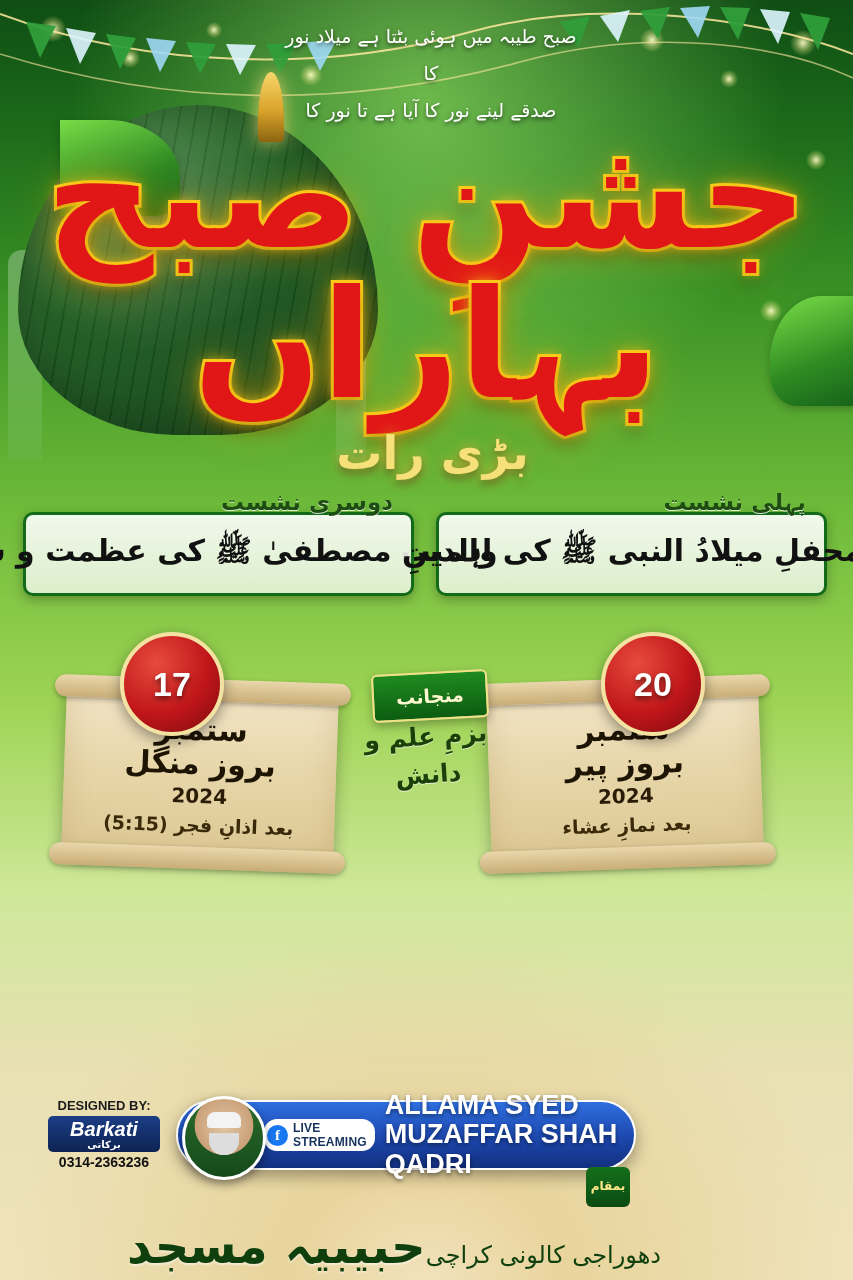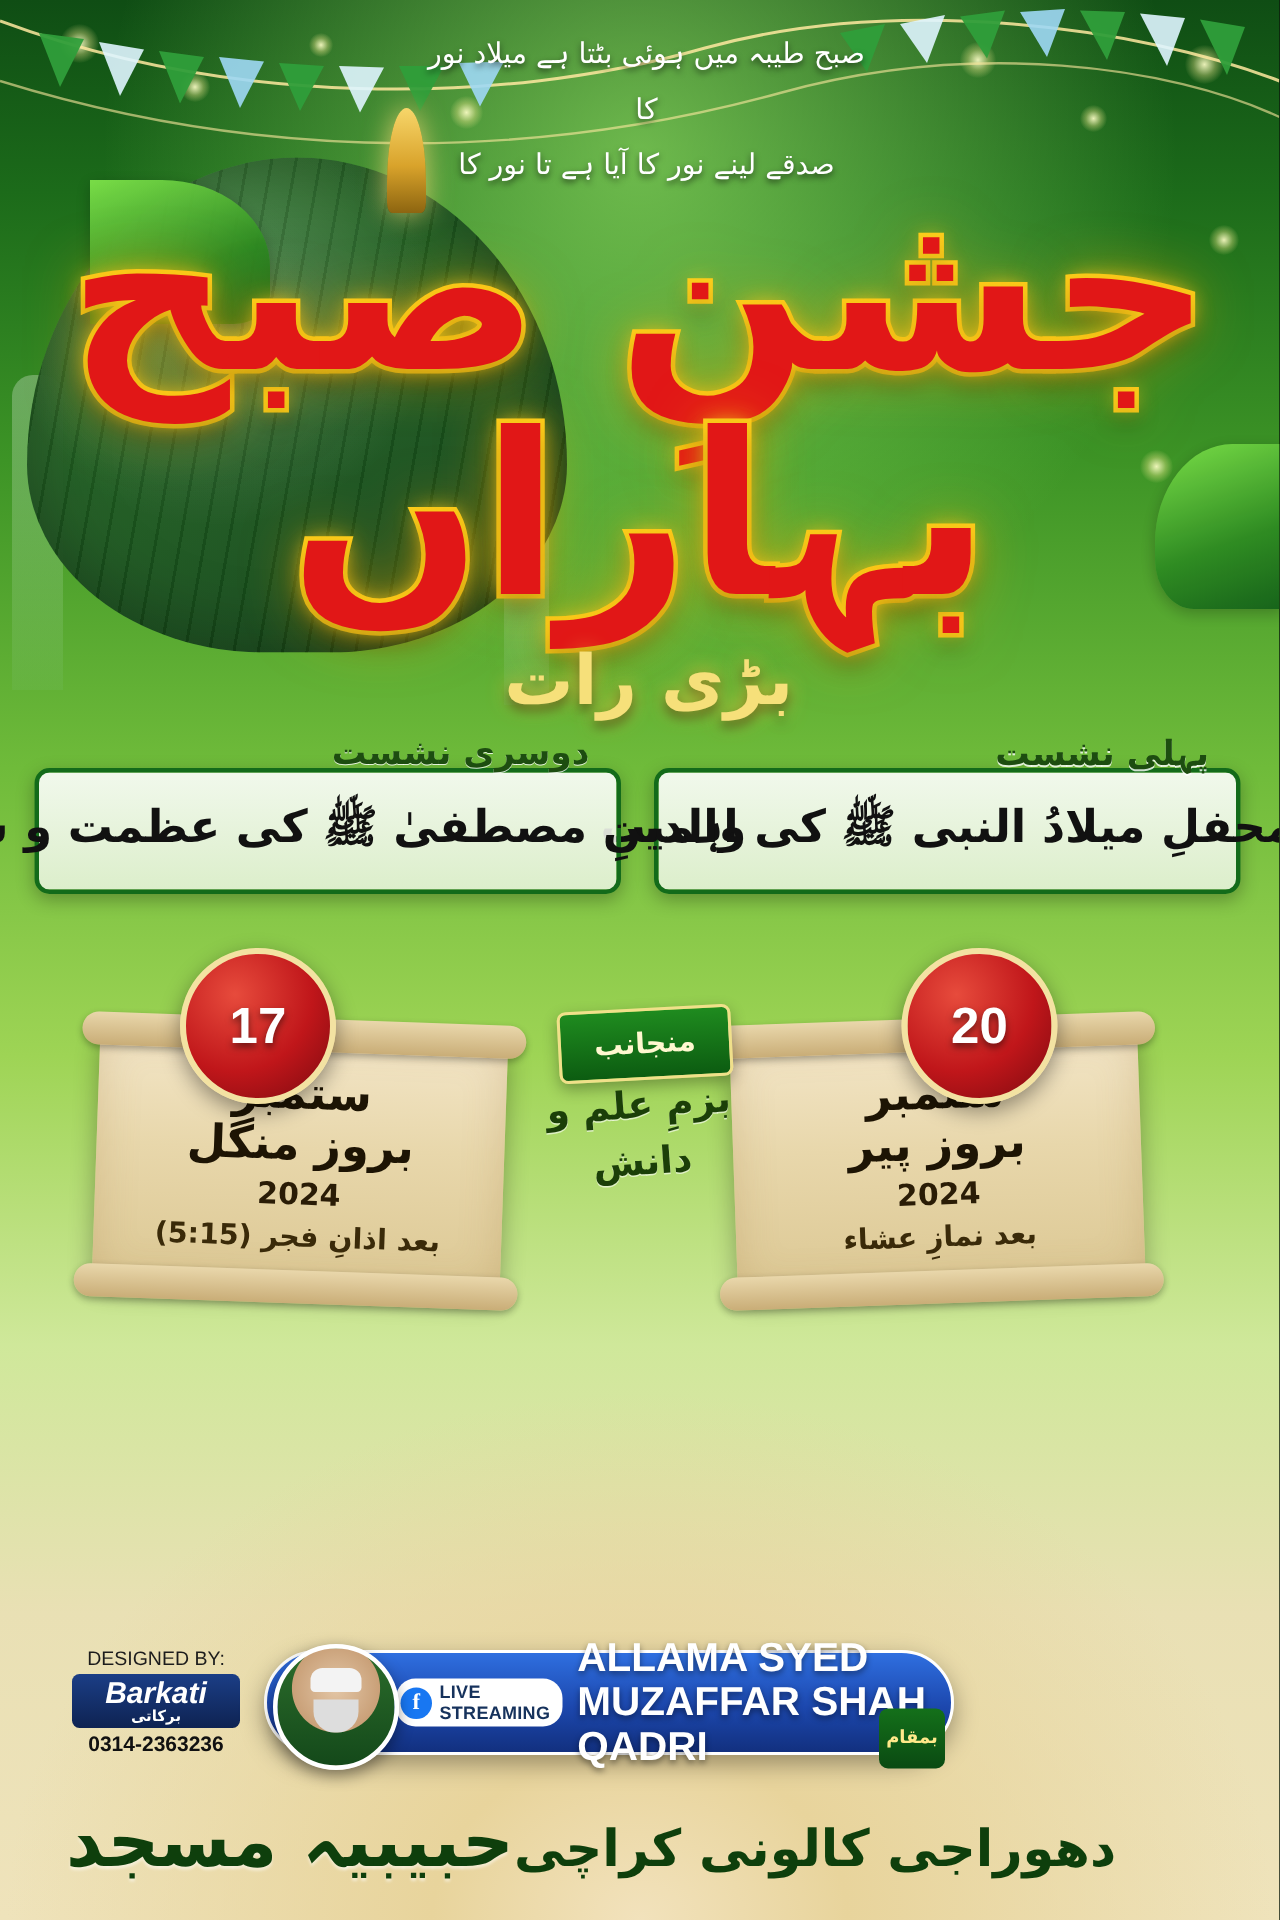--- a/index.html
+++ b/index.html
@@ -312,21 +312,21 @@
 
   .designed-box {
     position: absolute;
     left: 48px;
     top: 1098px;
     width: 112px;
     text-align: center;
   }
   .designed-label {
     font-size: 13px;
-    font-weight: normal;
+    font-weight: bold;
     color: #1c1c1c;
   }
   .designed-logo {
     margin-top: 3px;
     background: linear-gradient(180deg, #1b3e86, #0e2352);
     border-radius: 5px;
     color: #ffffff;
     font-size: 20px;
     font-style: italic;
     font-weight: bold;
@@ -427,34 +427,34 @@
     transform: translateX(-50%);
     width: 30px;
     height: 22px;
     background: #ddd;
     border-radius: 0 0 14px 14px;
   }
 
   .footer {
     position: absolute;
     left: 0;
-    bottom: 22px;
+    bottom: 4px;
     width: 802px;
     text-align: center;
   }
   .masjid-name {
     font-size: 48px;
     font-weight: bold;
     color: #0e3f0c;
     text-shadow: 0 2px 2px rgba(255,255,255,0.5);
     line-height: 1.25;
   }
   .masjid-loc {
-    font-size: 34px;
-    font-weight: bold;
+    font-size: 24px;
+    font-weight: normal;
     color: #0e3f0c;
     display: inline-block;
     margin-right: 14px;
     margin-top: 42px;
   }
   .footer-badge {
     position: absolute;
     right: 172px;
     top: -32px;
     width: 44px;

